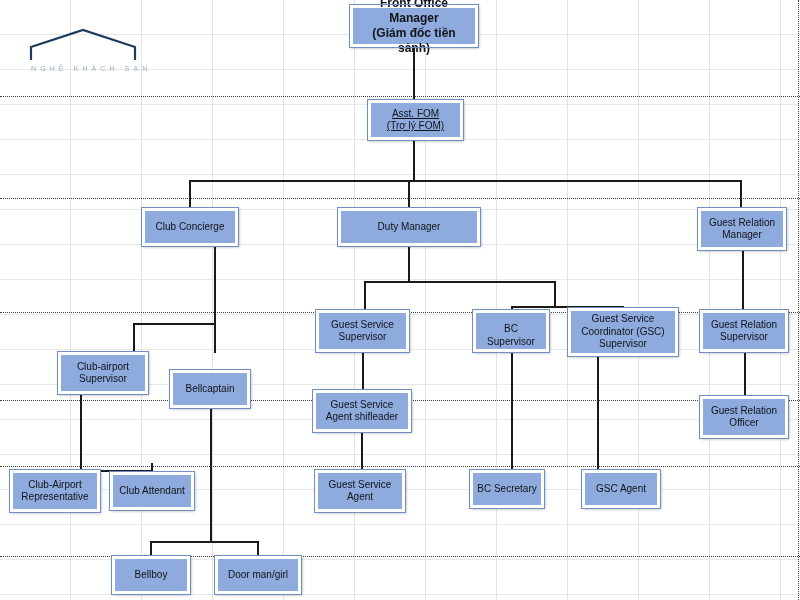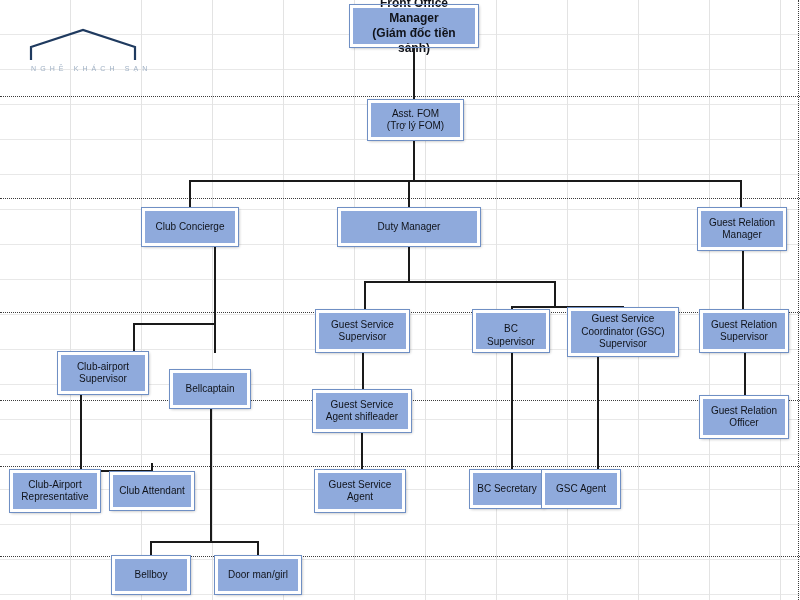--- a/index.html
+++ b/index.html
@@ -143,21 +143,21 @@
       <div class="conn h" style="left: 150px; top: 541px; width: 108px; background: rgb(26, 26, 26);"></div>
       <div class="conn v" style="left: 150px; top: 541px; height: 16px; background: rgb(26, 26, 26);"></div>
       <div class="conn v" style="left: 257px; top: 541px; height: 16px; background: rgb(26, 26, 26);"></div>
     </div>
 
   <div id="nodes">
       <div class="node root" style="left: 350px; top: 5px; width: 128px; height: 42px; background: rgb(143, 170, 220);">
         <span class="lbl">Front Office Manager
 (Giám đốc tiền sảnh)</span>
       </div>
-      <div class="node" style="left: 368px; top: 100px; width: 95px; height: 40px; background: rgb(143, 170, 220);">
+      <div class="node" style="left: 368px; top: 100px; width: 95px; height: 40px; background: rgb(143, 170, 220); text-decoration: underline;">
         <span class="lbl">Asst. FOM
 (Trợ lý FOM)</span>
       </div>
       <div class="node" style="left: 142px; top: 208px; width: 96px; height: 38px; background: rgb(143, 170, 220);">
         <span class="lbl">Club Concierge</span>
       </div>
       <div class="node" style="left: 338px; top: 208px; width: 142px; height: 38px; background: rgb(143, 170, 220);">
         <span class="lbl">Duty Manager</span>
       </div>
       <div class="node" style="left: 698px; top: 208px; width: 88px; height: 42px; background: rgb(143, 170, 220);">
@@ -203,21 +203,21 @@
       <div class="node" style="left: 110px; top: 472px; width: 84px; height: 38px; background: rgb(143, 170, 220);">
         <span class="lbl">Club Attendant</span>
       </div>
       <div class="node" style="left: 315px; top: 470px; width: 90px; height: 42px; background: rgb(143, 170, 220);">
         <span class="lbl">Guest Service
 Agent</span>
       </div>
       <div class="node" style="left: 470px; top: 470px; width: 74px; height: 38px; background: rgb(143, 170, 220);">
         <span class="lbl">BC Secretary</span>
       </div>
-      <div class="node" style="left: 542px; top: 470px; width: 78px; height: 38px; background: rgb(143, 170, 220);">
+      <div class="node" style="left: 582px; top: 470px; width: 78px; height: 38px; background: rgb(143, 170, 220);">
         <span class="lbl">GSC Agent</span>
       </div>
       <div class="node" style="left: 112px; top: 556px; width: 78px; height: 38px; background: rgb(143, 170, 220);">
         <span class="lbl">Bellboy</span>
       </div>
       <div class="node" style="left: 215px; top: 556px; width: 86px; height: 38px; background: rgb(143, 170, 220);">
         <span class="lbl">Door man/girl</span>
       </div>
     </div>
 

